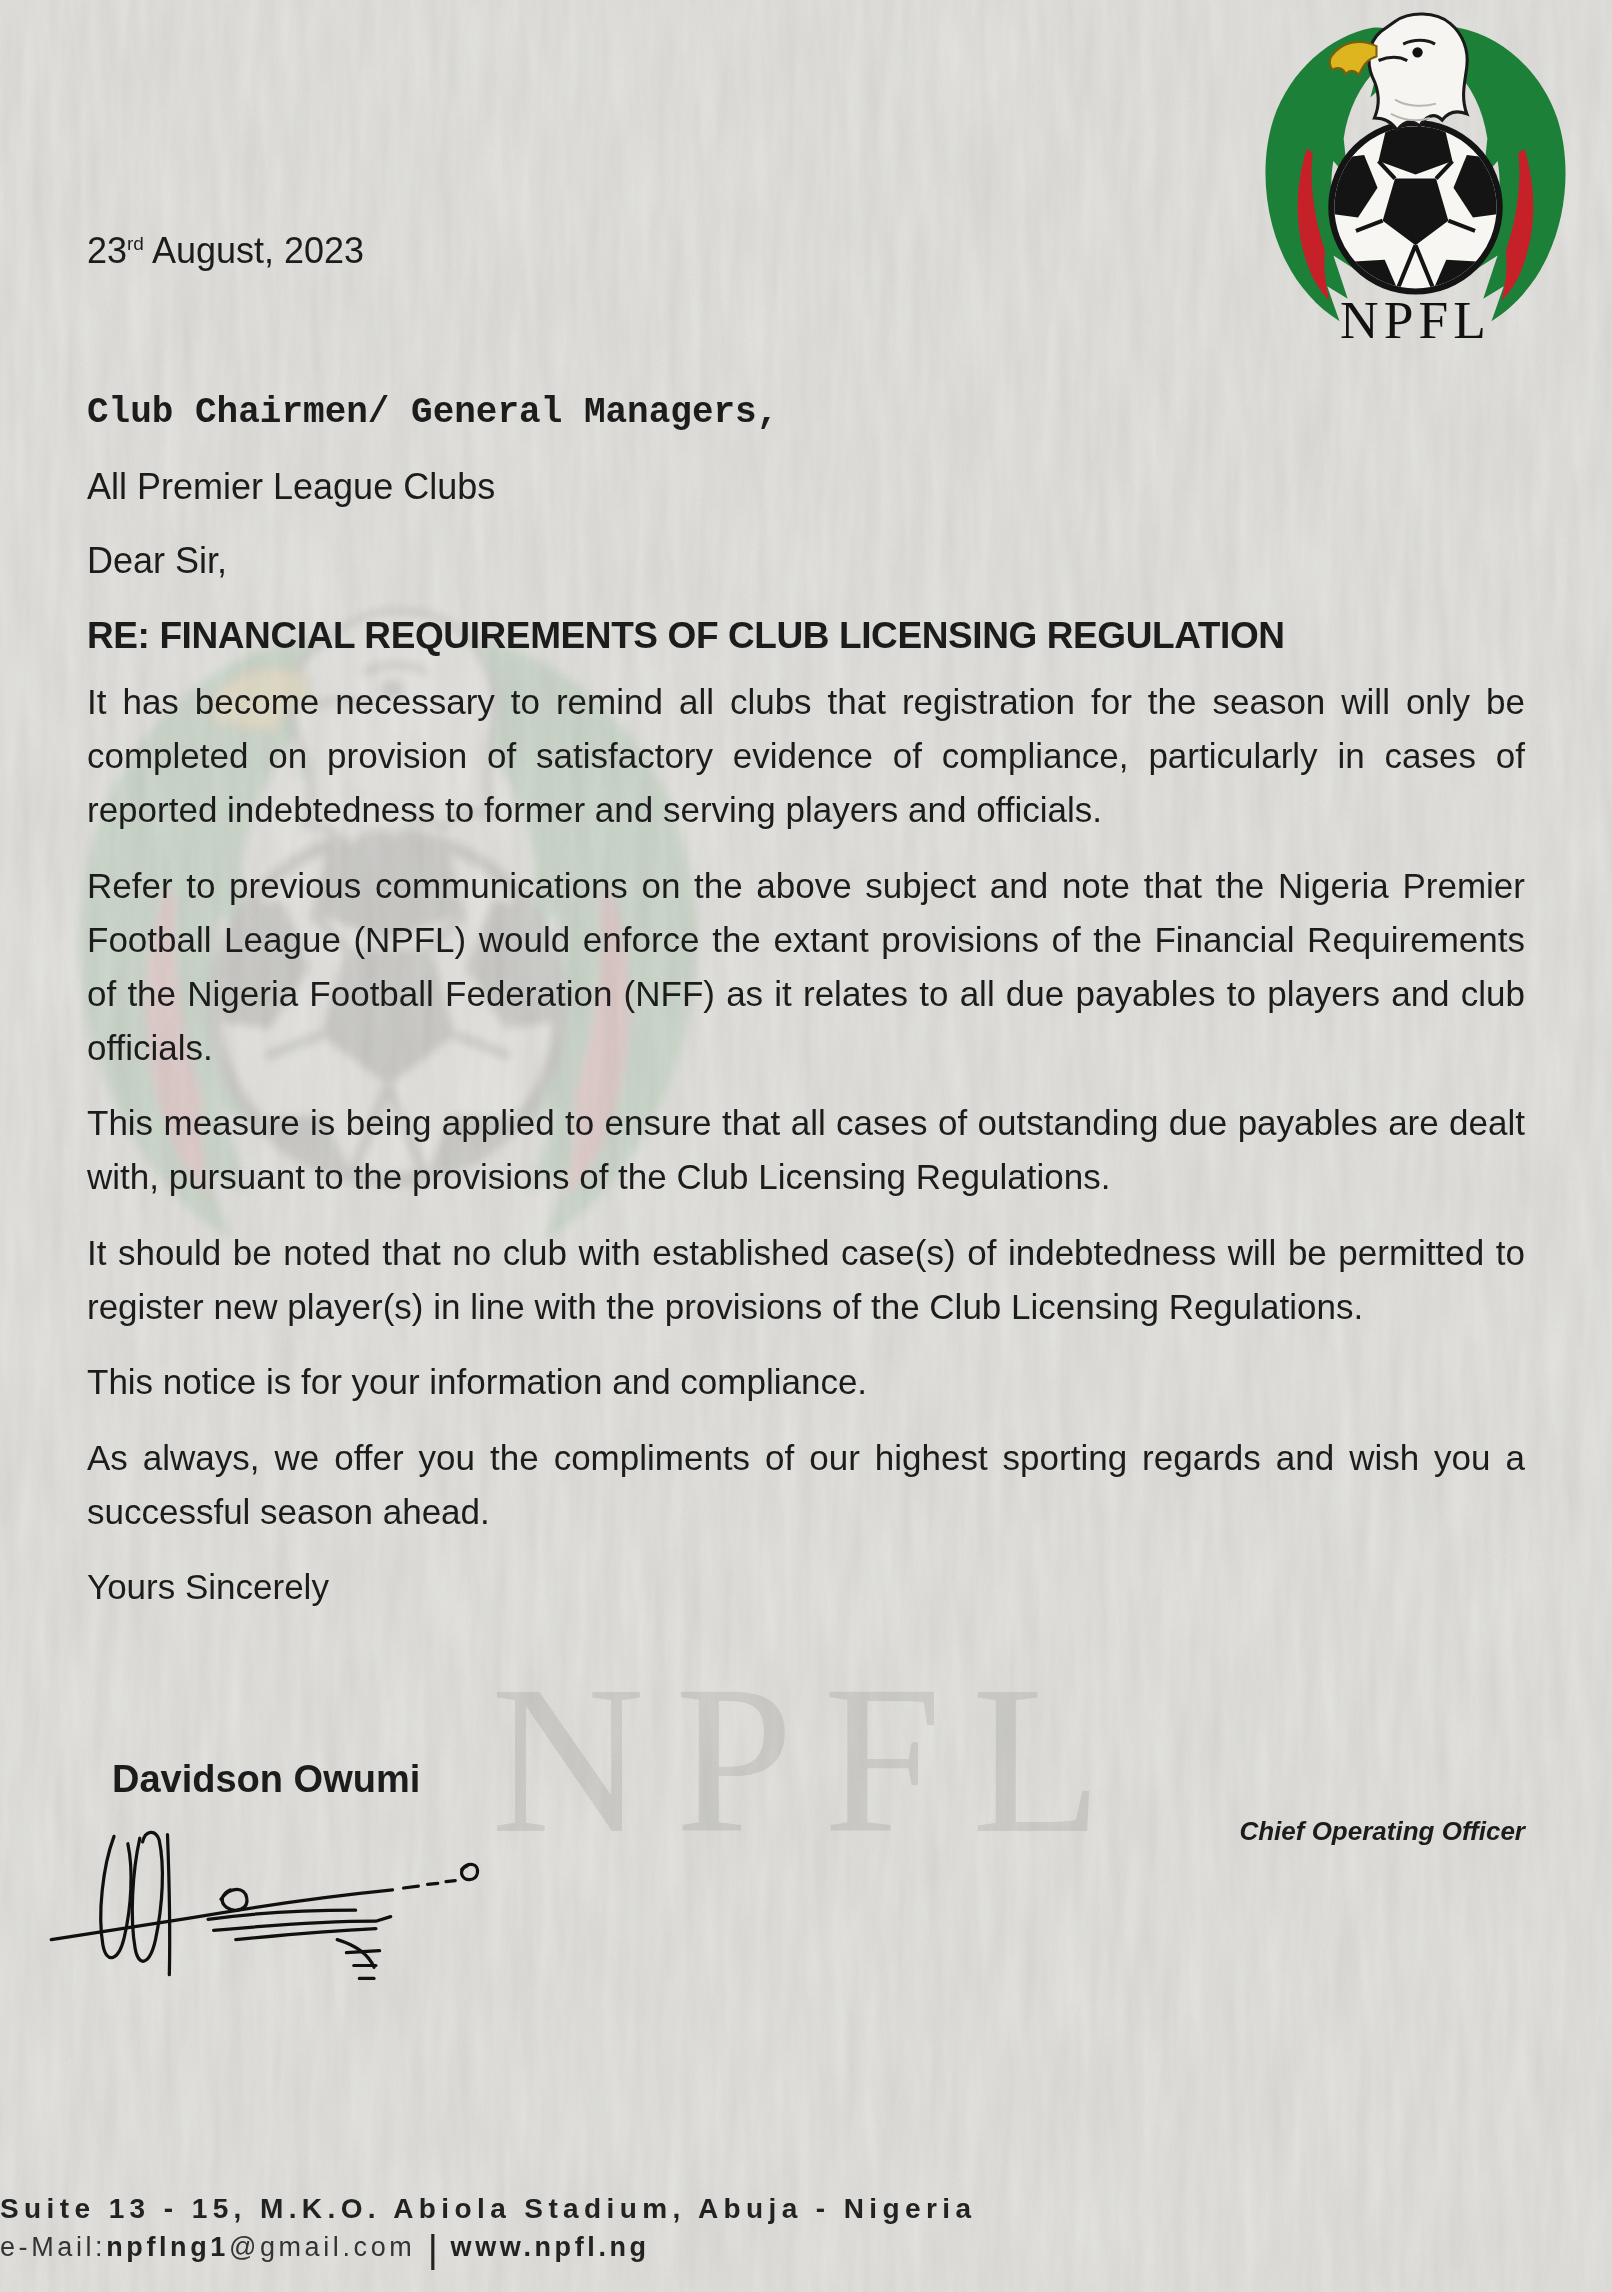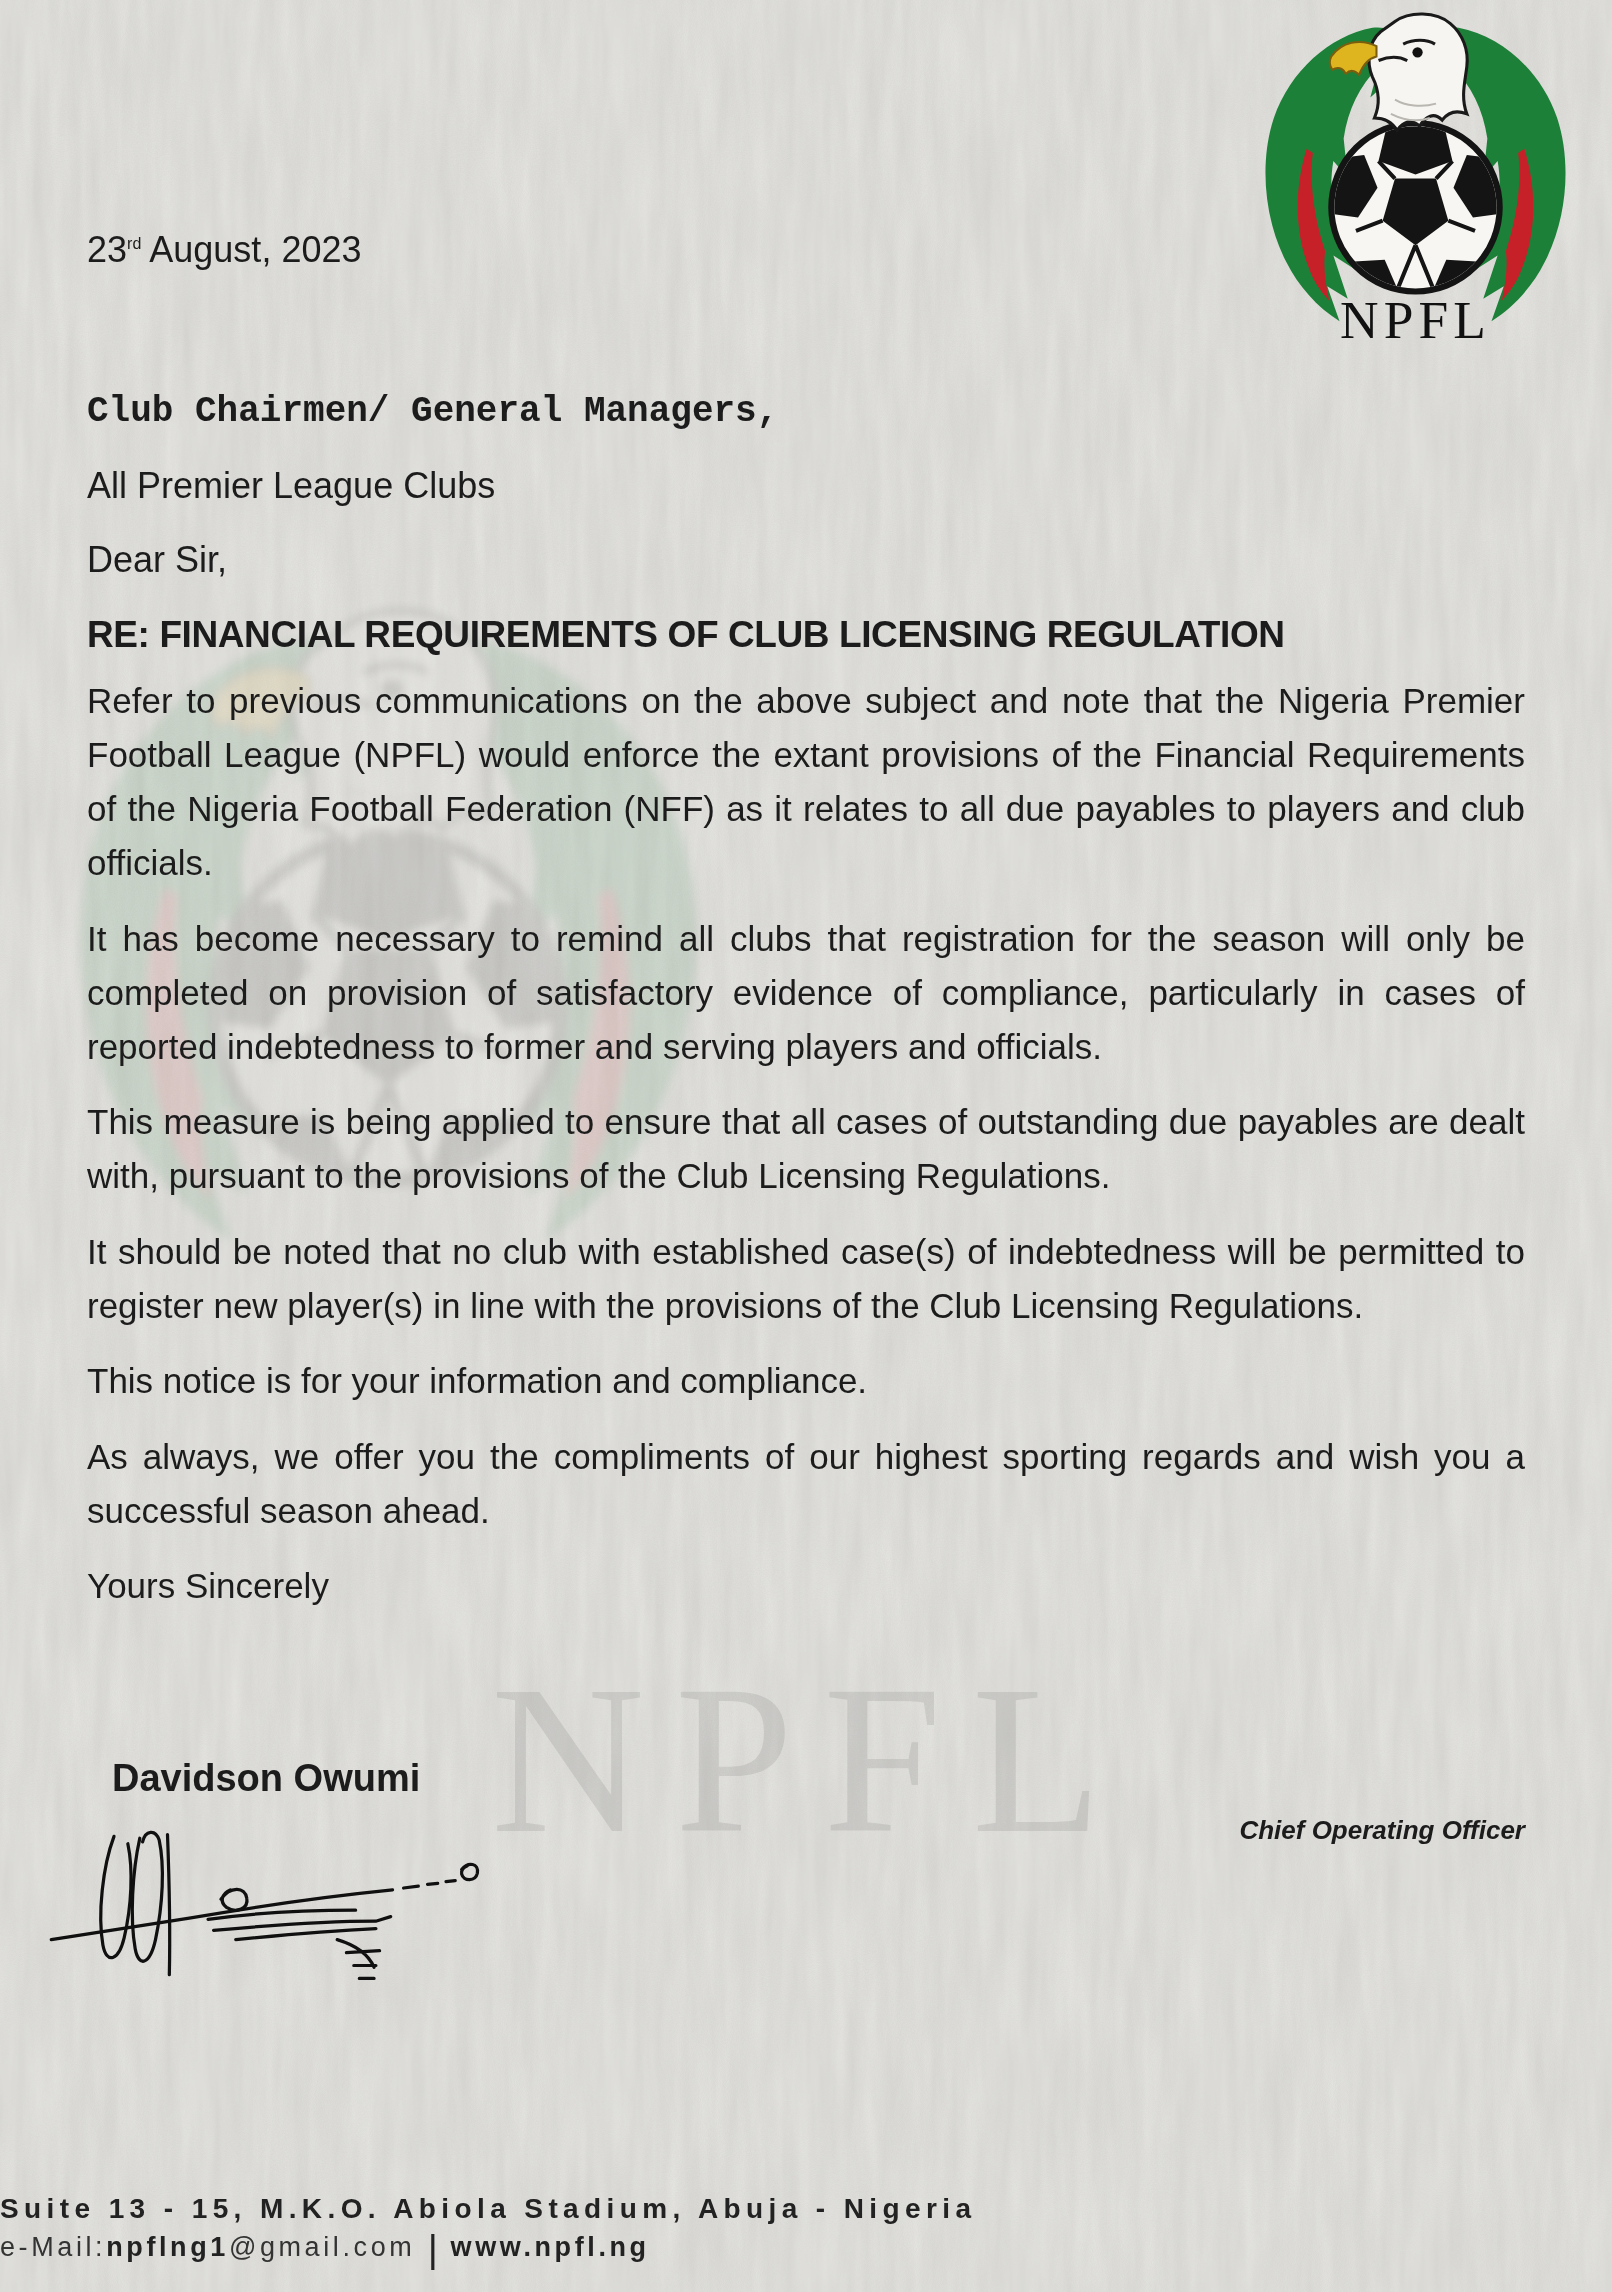--- a/index.html
+++ b/index.html
@@ -22,21 +22,21 @@
     position:absolute;left:491px;top:1637px;z-index:1;
     font-family:"Liberation Serif",serif;
     font-size:213px;font-weight:400;letter-spacing:30px;
     color:#2e2e2e;opacity:0.10;pointer-events:none;
   }
   .logo{position:absolute;left:1241px;top:7.2px;width:349px;height:339px;z-index:2;}
   .content{
     position:absolute;left:87px;top:222px;width:1438px;z-index:2;
   }
   .date{font-size:36px;line-height:43px;margin:0 0 118px 0;}
-  .date sup{font-size:16px;}
+  .date sup{font-size:19px;}
   .hline{font-size:36px;line-height:45px;margin:0 0 29px 0;}
   .bold{font-weight:bold;font-family:Liberation Mono, monospace;}
   .subject{font-size:37px;line-height:48px;font-weight:bold;margin:0 0 15px 0;letter-spacing:-0.4px;}
   .body p{
     font-size:35px;line-height:54px;margin:0 0 21.5px 0;
     text-align:justify;
   }
   .closing{font-size:35px;line-height:54px;margin:0;}
   .signature{position:absolute;left:47px;top:1829px;width:466px;height:166px;z-index:3;}
   .signatory-name{font-size:38px;line-height:47px;font-weight:bold;margin:142px 0 0 25px;}
@@ -129,22 +129,22 @@
   <div class="content">
     <div class="date"><span>23</span><sup>rd</sup><span> August, 2023</span></div>
 
     <div class="hline bold">Club Chairmen/ General Managers,</div>
     <div class="hline">All Premier League Clubs</div>
     <div class="hline">Dear Sir,</div>
 
     <div class="subject">RE: FINANCIAL REQUIREMENTS OF CLUB LICENSING REGULATION</div>
 
     <div class="body">
+      <p>It has become necessary to remind all clubs that registration for the season will only be completed on provision of satisfactory evidence of compliance, particularly in cases of reported indebtedness to former and serving players and officials.</p>
       <p>Refer to previous communications on the above subject and note that the Nigeria Premier Football League (NPFL) would enforce the extant provisions of the Financial Requirements of the Nigeria Football Federation (NFF) as it relates to all due payables to players and club officials.</p>
-      <p>It has become necessary to remind all clubs that registration for the season will only be completed on provision of satisfactory evidence of compliance, particularly in cases of reported indebtedness to former and serving players and officials.</p>
       <p>This measure is being applied to ensure that all cases of outstanding due payables are dealt with, pursuant to the provisions of the Club Licensing Regulations.</p>
       <p>It should be noted that no club with established case(s) of indebtedness will be permitted to register new player(s) in line with the provisions of the Club Licensing Regulations.</p>
       <p>This notice is for your information and compliance.</p>
       <p>As always, we offer you the compliments of our highest sporting regards and wish you a successful season ahead.</p>
     </div>
 
     <div class="closing">Yours Sincerely</div>
 
     <div class="signatory-name">Davidson Owumi</div>
     <div class="signatory-title">Chief Operating Officer</div>

